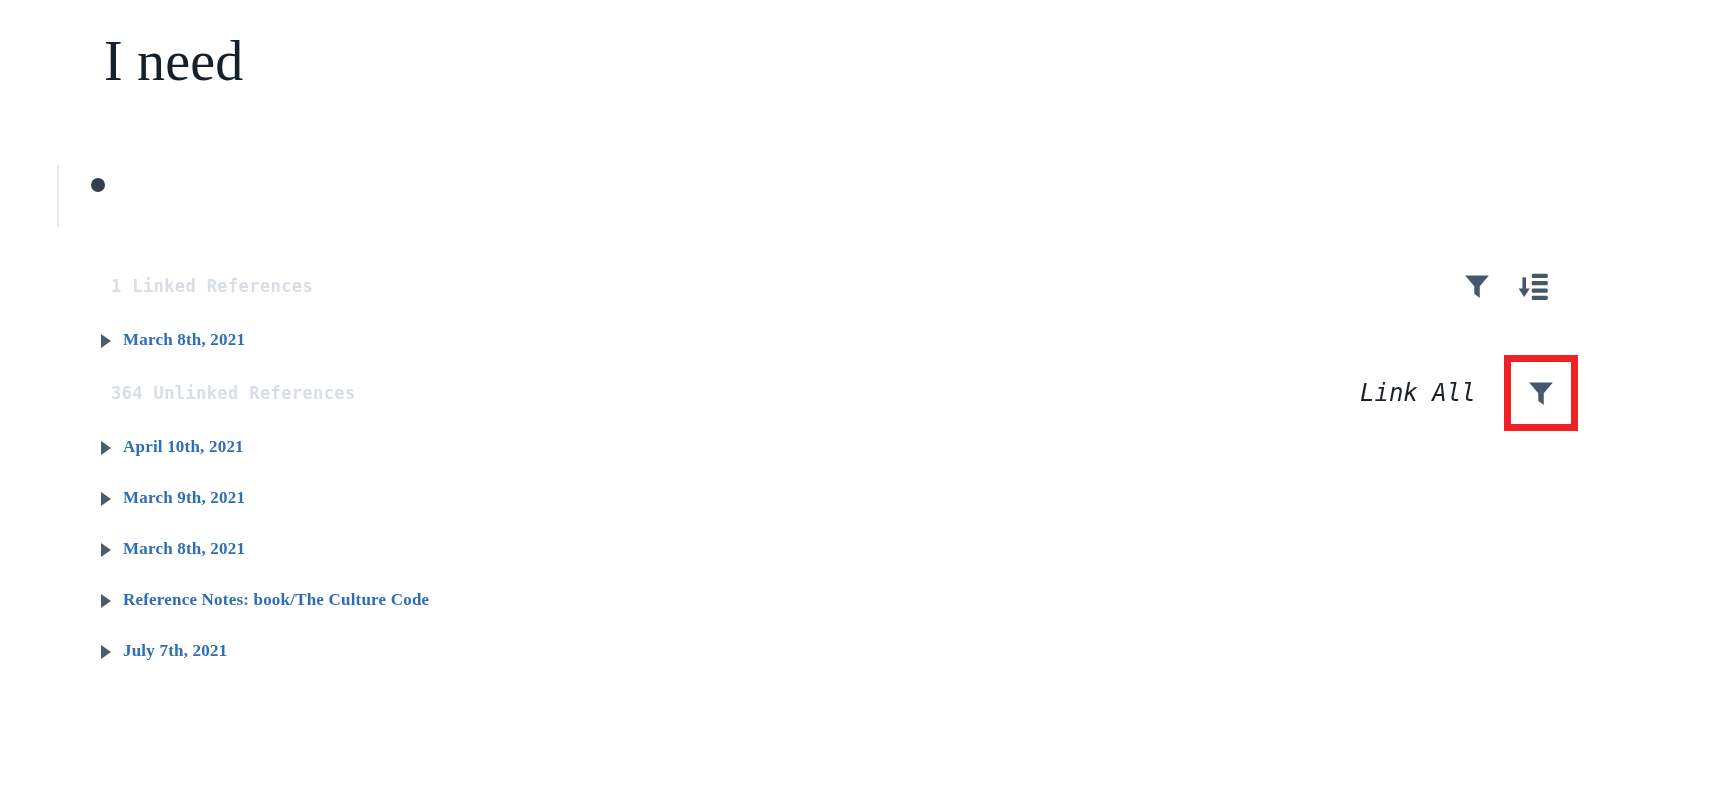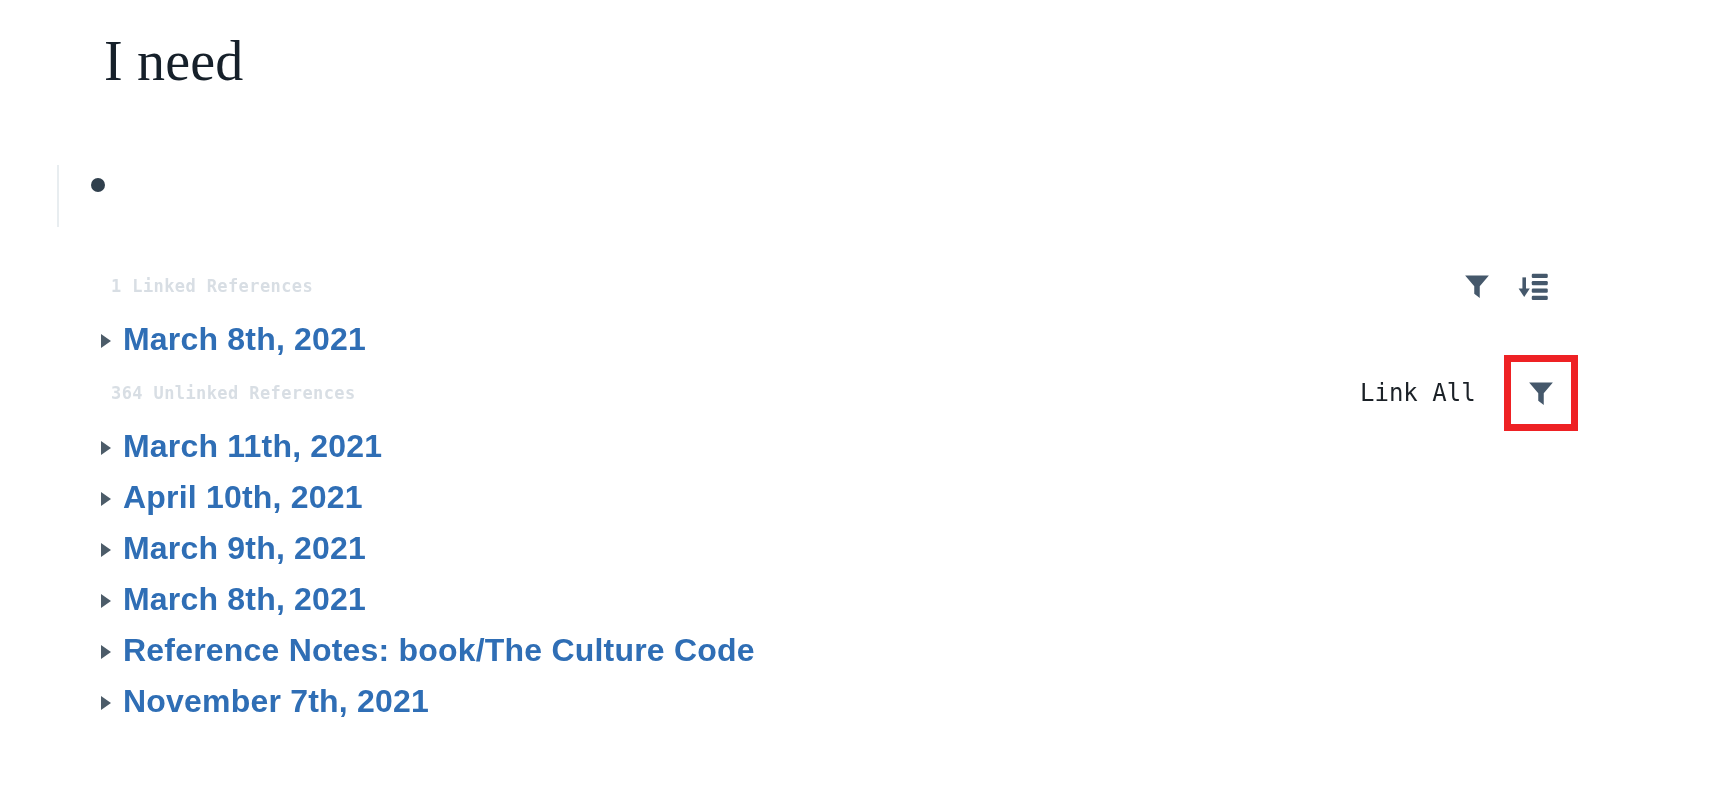--- a/index.html
+++ b/index.html
@@ -112,20 +112,21 @@
     display: flex;
     align-items: center;
   }
   .section-controls.linked-controls {
     left: 1458px;
     gap: 18px;
   }
   .section-controls.unlinked-controls {
     left: 1360px;
     gap: 12px;
+    font-style: italic;
   }
 
   .icon-btn {
     display: flex;
     align-items: center;
     justify-content: center;
     width: 38px;
     height: 38px;
     cursor: pointer;
     background: transparent;
@@ -180,22 +181,22 @@
     position: absolute;
     left: 1px;
     top: 3px;
     width: 0;
     height: 0;
     border-left: 10px solid #4c5c69;
     border-top: 7px solid transparent;
     border-bottom: 7px solid transparent;
   }
   .ref-link {
-    font-family: Liberation Sans, sans-serif;
-    font-size: 32px;
+    font-family: Liberation Serif, serif;
+    font-size: 17px;
     font-weight: 700;
     color: #2f6eb5;
     letter-spacing: 0.2px;
     white-space: nowrap;
     cursor: pointer;
     text-decoration: none;
   }
 </style>
 </head>
 <body>
@@ -250,38 +251,34 @@
           <svg width="30" height="30" viewBox="0 0 24 24">
             <path d="M2.5 3.5 L21.5 3.5 L14.2 12.2 L14.2 21.5 L9.8 18.2 L9.8 12.2 Z" fill="#45586b"></path>
           </svg>
         </div>
       </div>
     </div>
 
     <div class="ref-list">
       <div class="ref-row">
         <div class="caret"></div>
-        <a class="ref-link">March 11th, 2021</a>
-      </div>
-      <div class="ref-row">
-        <div class="caret"></div>
         <a class="ref-link">April 10th, 2021</a>
       </div>
       <div class="ref-row">
         <div class="caret"></div>
         <a class="ref-link">March 9th, 2021</a>
       </div>
       <div class="ref-row">
         <div class="caret"></div>
         <a class="ref-link">March 8th, 2021</a>
       </div>
       <div class="ref-row">
         <div class="caret"></div>
         <a class="ref-link">Reference Notes: book/The Culture Code</a>
       </div>
       <div class="ref-row">
         <div class="caret"></div>
-        <a class="ref-link">November 7th, 2021</a>
+        <a class="ref-link">July 7th, 2021</a>
       </div>
     </div>
 
   </div>
 </div>
 
 </body></html>

